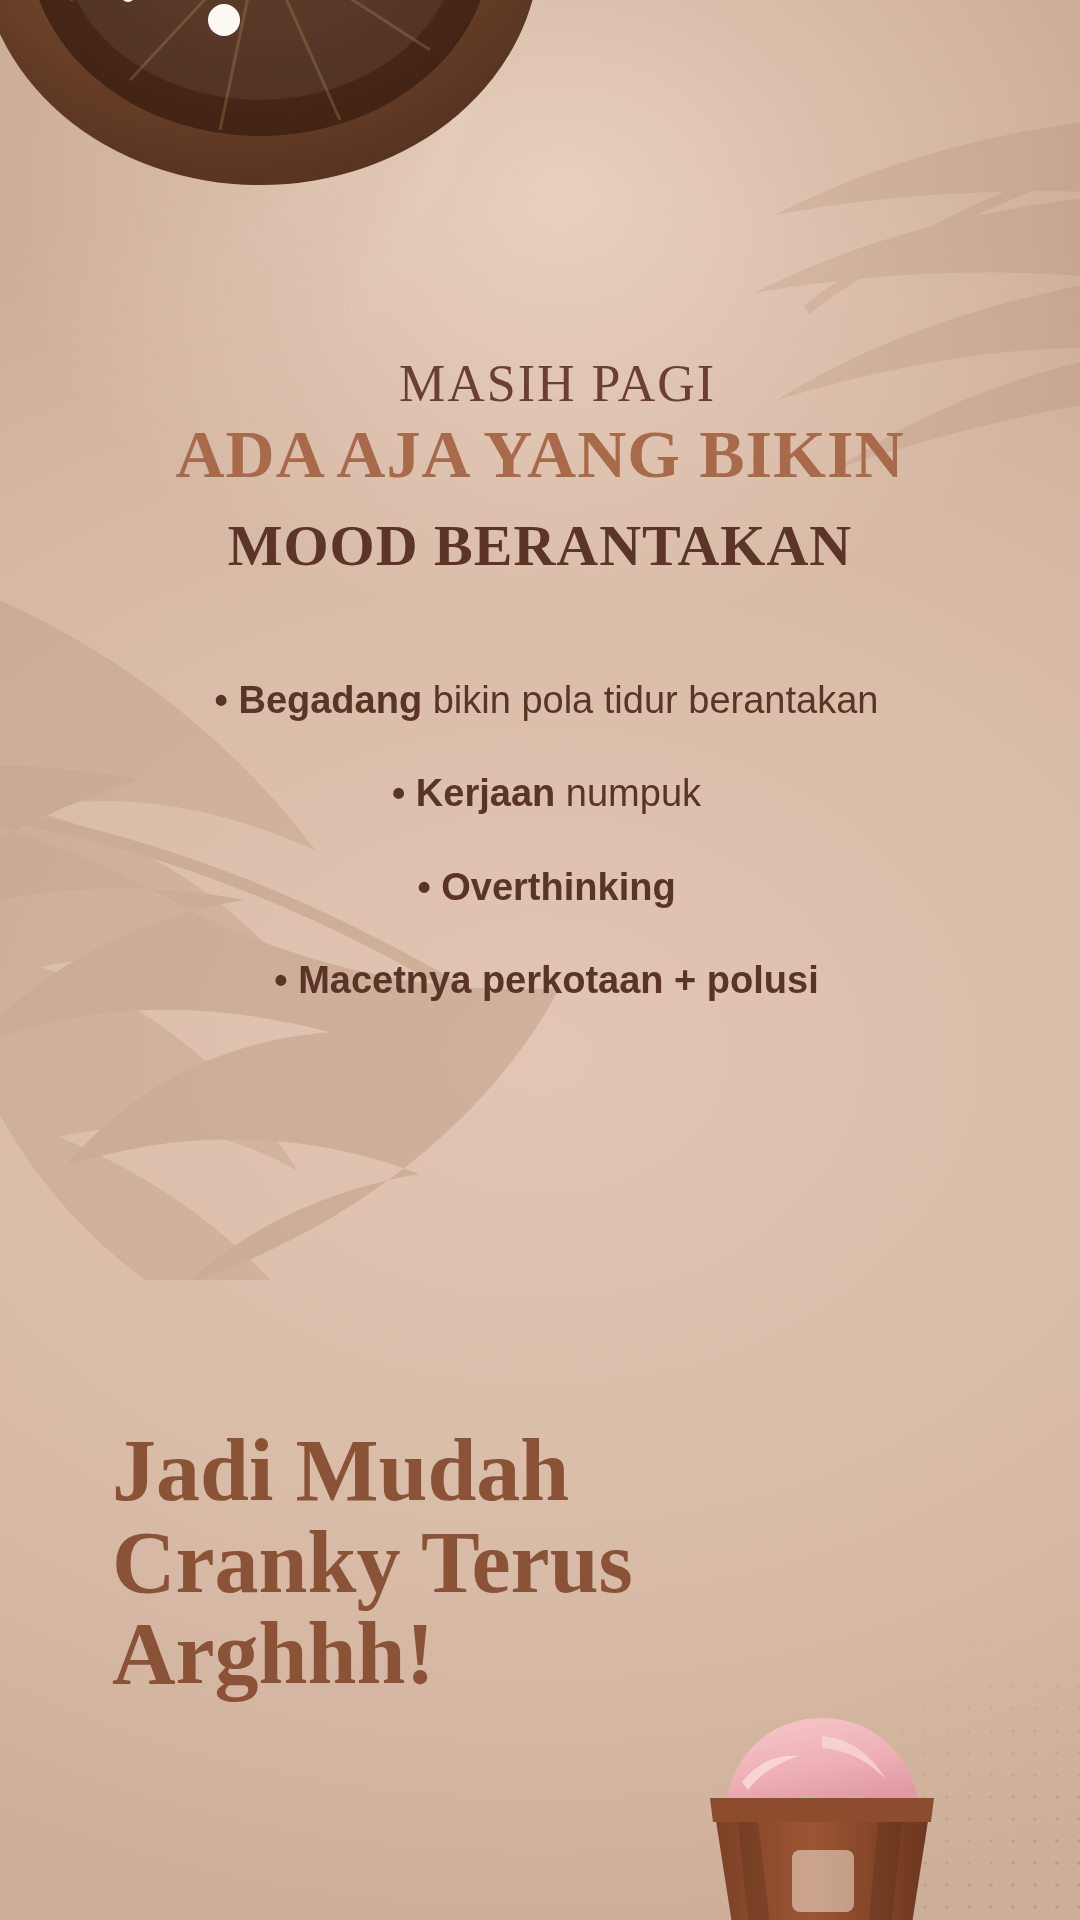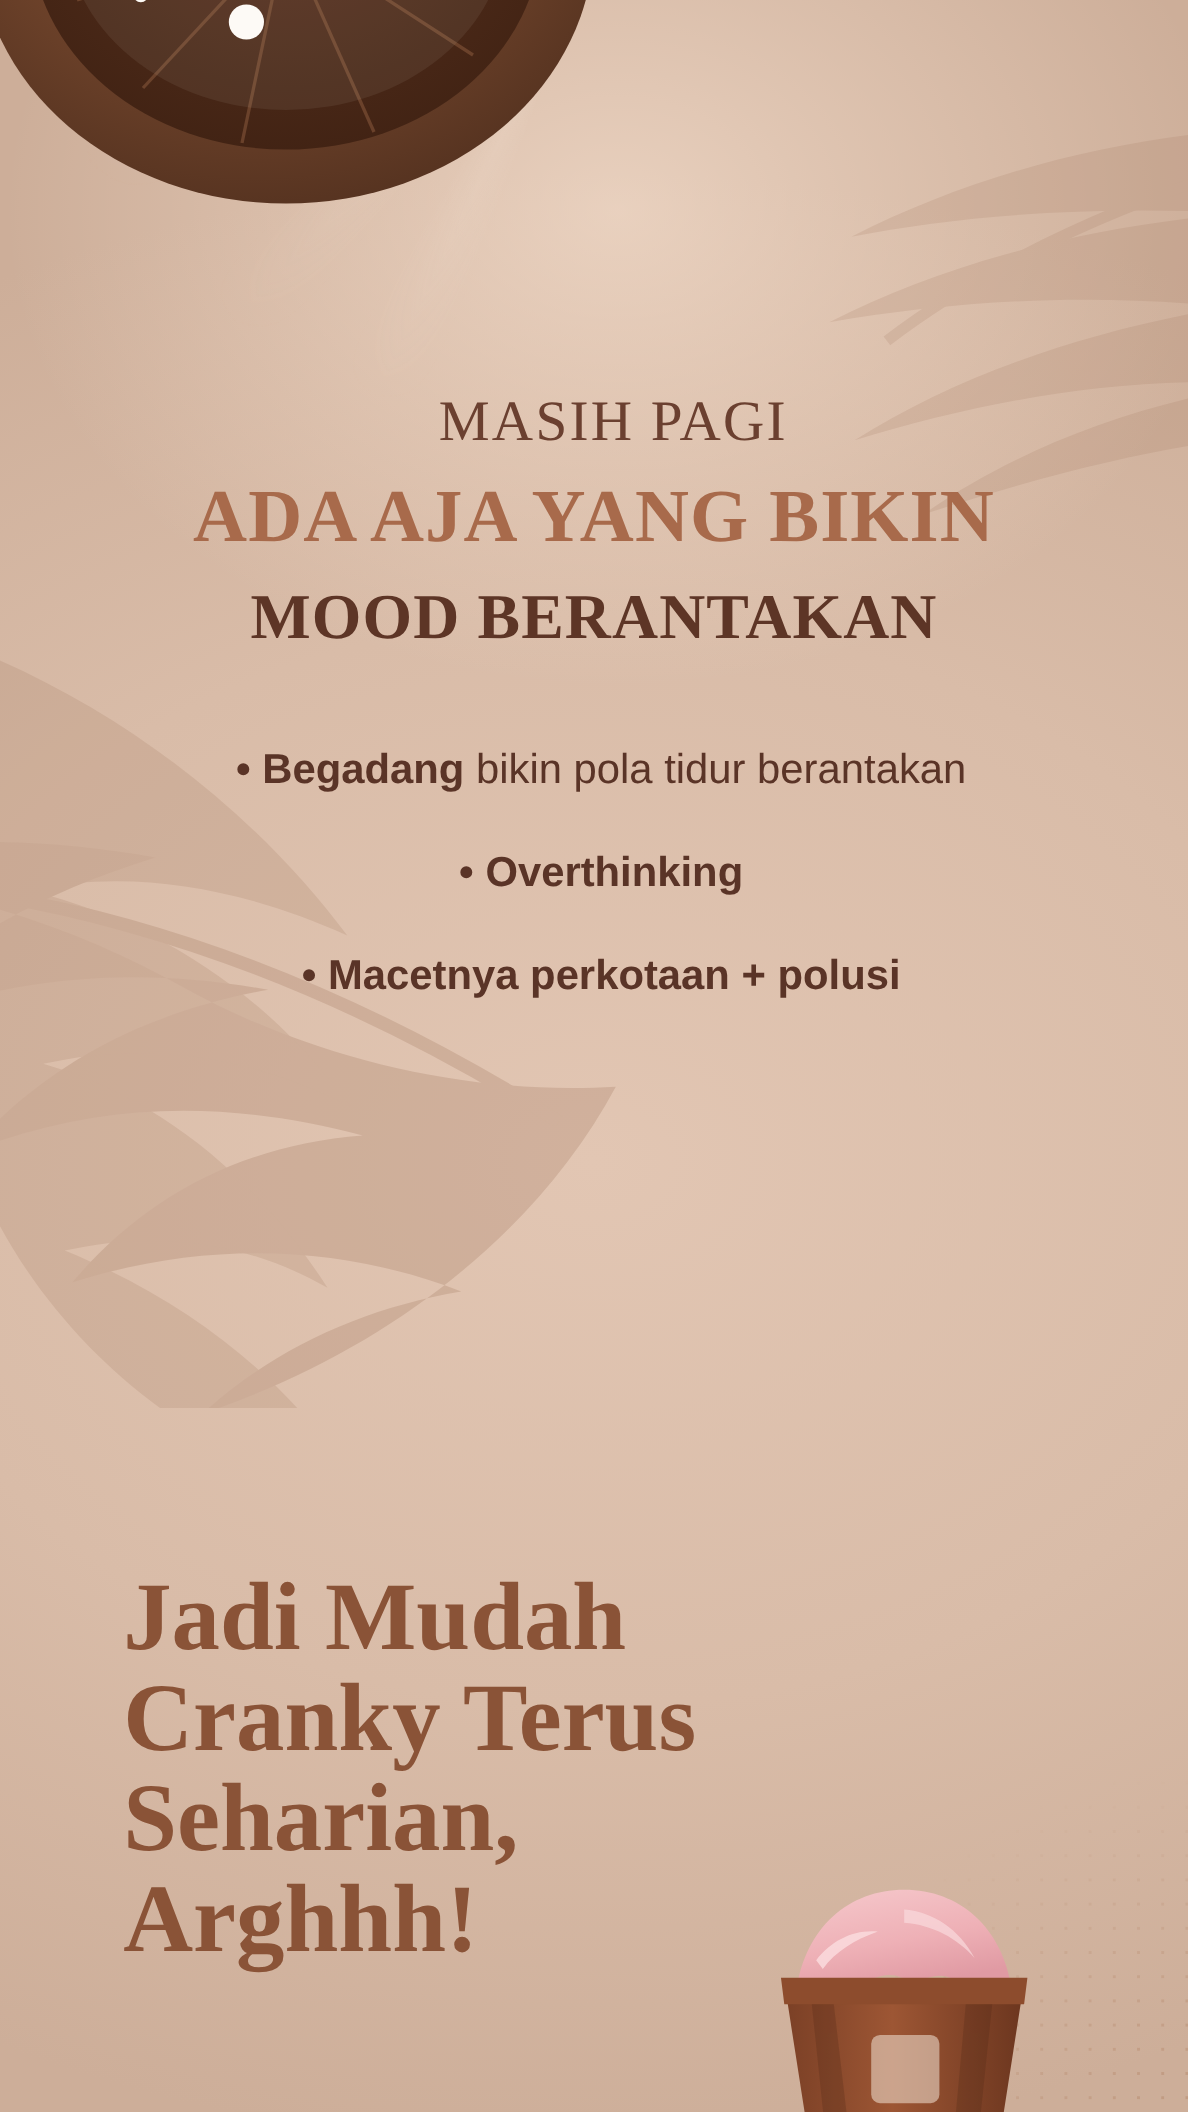--- a/index.html
+++ b/index.html
@@ -117,21 +117,21 @@
     line-height: 1.1;
     padding-left: 35px;
   }
   .headline .line2 {
     font-family: "Liberation Serif", serif;
     font-weight: bold;
     font-size: 68px;
     letter-spacing: 1px;
     color: #a86a4b;
     line-height: 1.18;
-    margin-top: 17px;
+    margin-top: 2px;
   }
   .headline .line3 {
     font-family: "Liberation Serif", serif;
     font-weight: bold;
     font-size: 58px;
     letter-spacing: 1px;
     color: #5d3526;
     line-height: 1.2;
     margin-top: 17px;
   }
@@ -250,34 +250,37 @@
     <div class="line1">MASIH PAGI</div>
     <div class="line2">ADA AJA YANG BIKIN</div>
     <div class="line3">MOOD BERANTAKAN</div>
   </div>
 
   <div class="bullets">
     <div class="bullet b1">
       <span class="dot">•</span>
       <b>Begadang</b><span> bikin pola tidur berantakan</span>
     </div>
+    <div class="bullet b2">
+      <span class="dot">•</span>
+      <b>Kerjaan</b><span> numpuk</span>
+    </div>
     <div class="bullet b3">
       <span class="dot">•</span>
       <b>Overthinking</b><span></span>
     </div>
     <div class="bullet b4">
       <span class="dot">•</span>
       <b>Macetnya perkotaan + polusi</b><span></span>
     </div>
   </div>
 
   <div class="closing">
     <div>Jadi Mudah</div>
     <div>Cranky Terus</div>
-    <div>Seharian,</div>
     <div>Arghhh!</div>
   </div>
 
   <div class="dots"></div>
 
   <div class="icecream">
     <svg viewBox="0 0 300 290" xmlns="http://www.w3.org/2000/svg">
       <defs>
         <linearGradient id="cupGrad" x1="0" y1="0" x2="1" y2="0">
           <stop offset="0%" stop-color="#7b4026"></stop>

